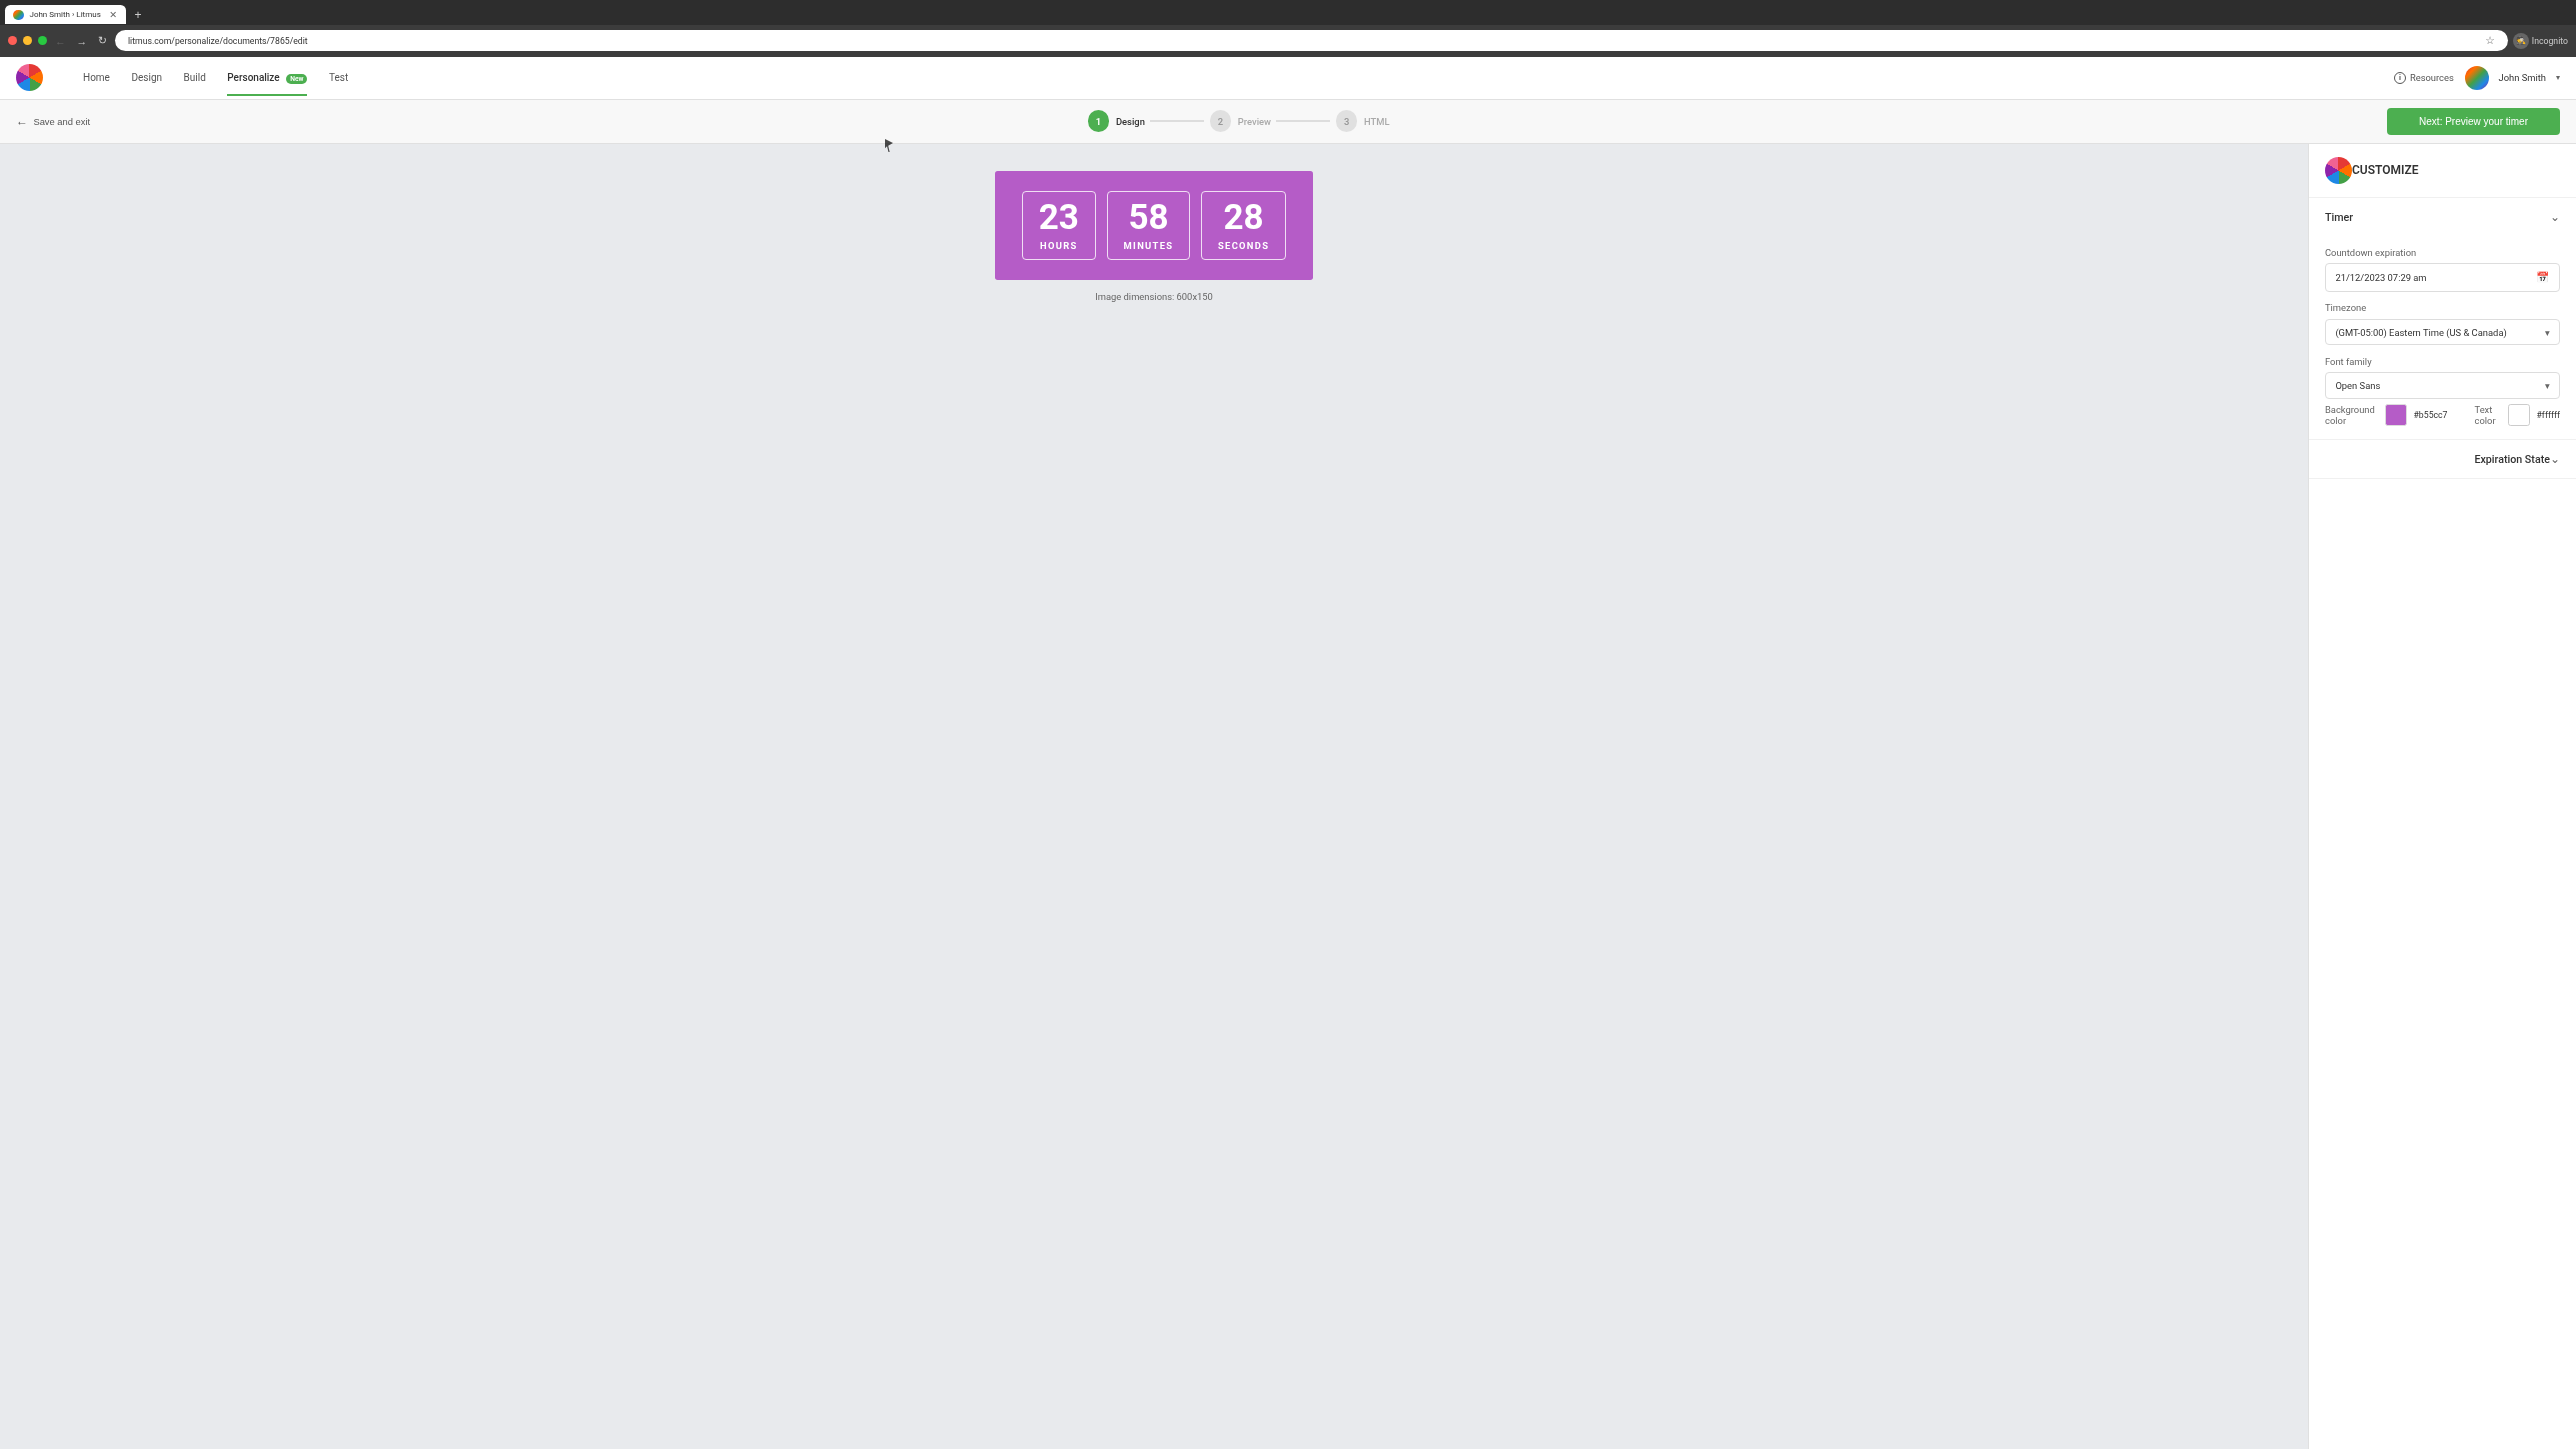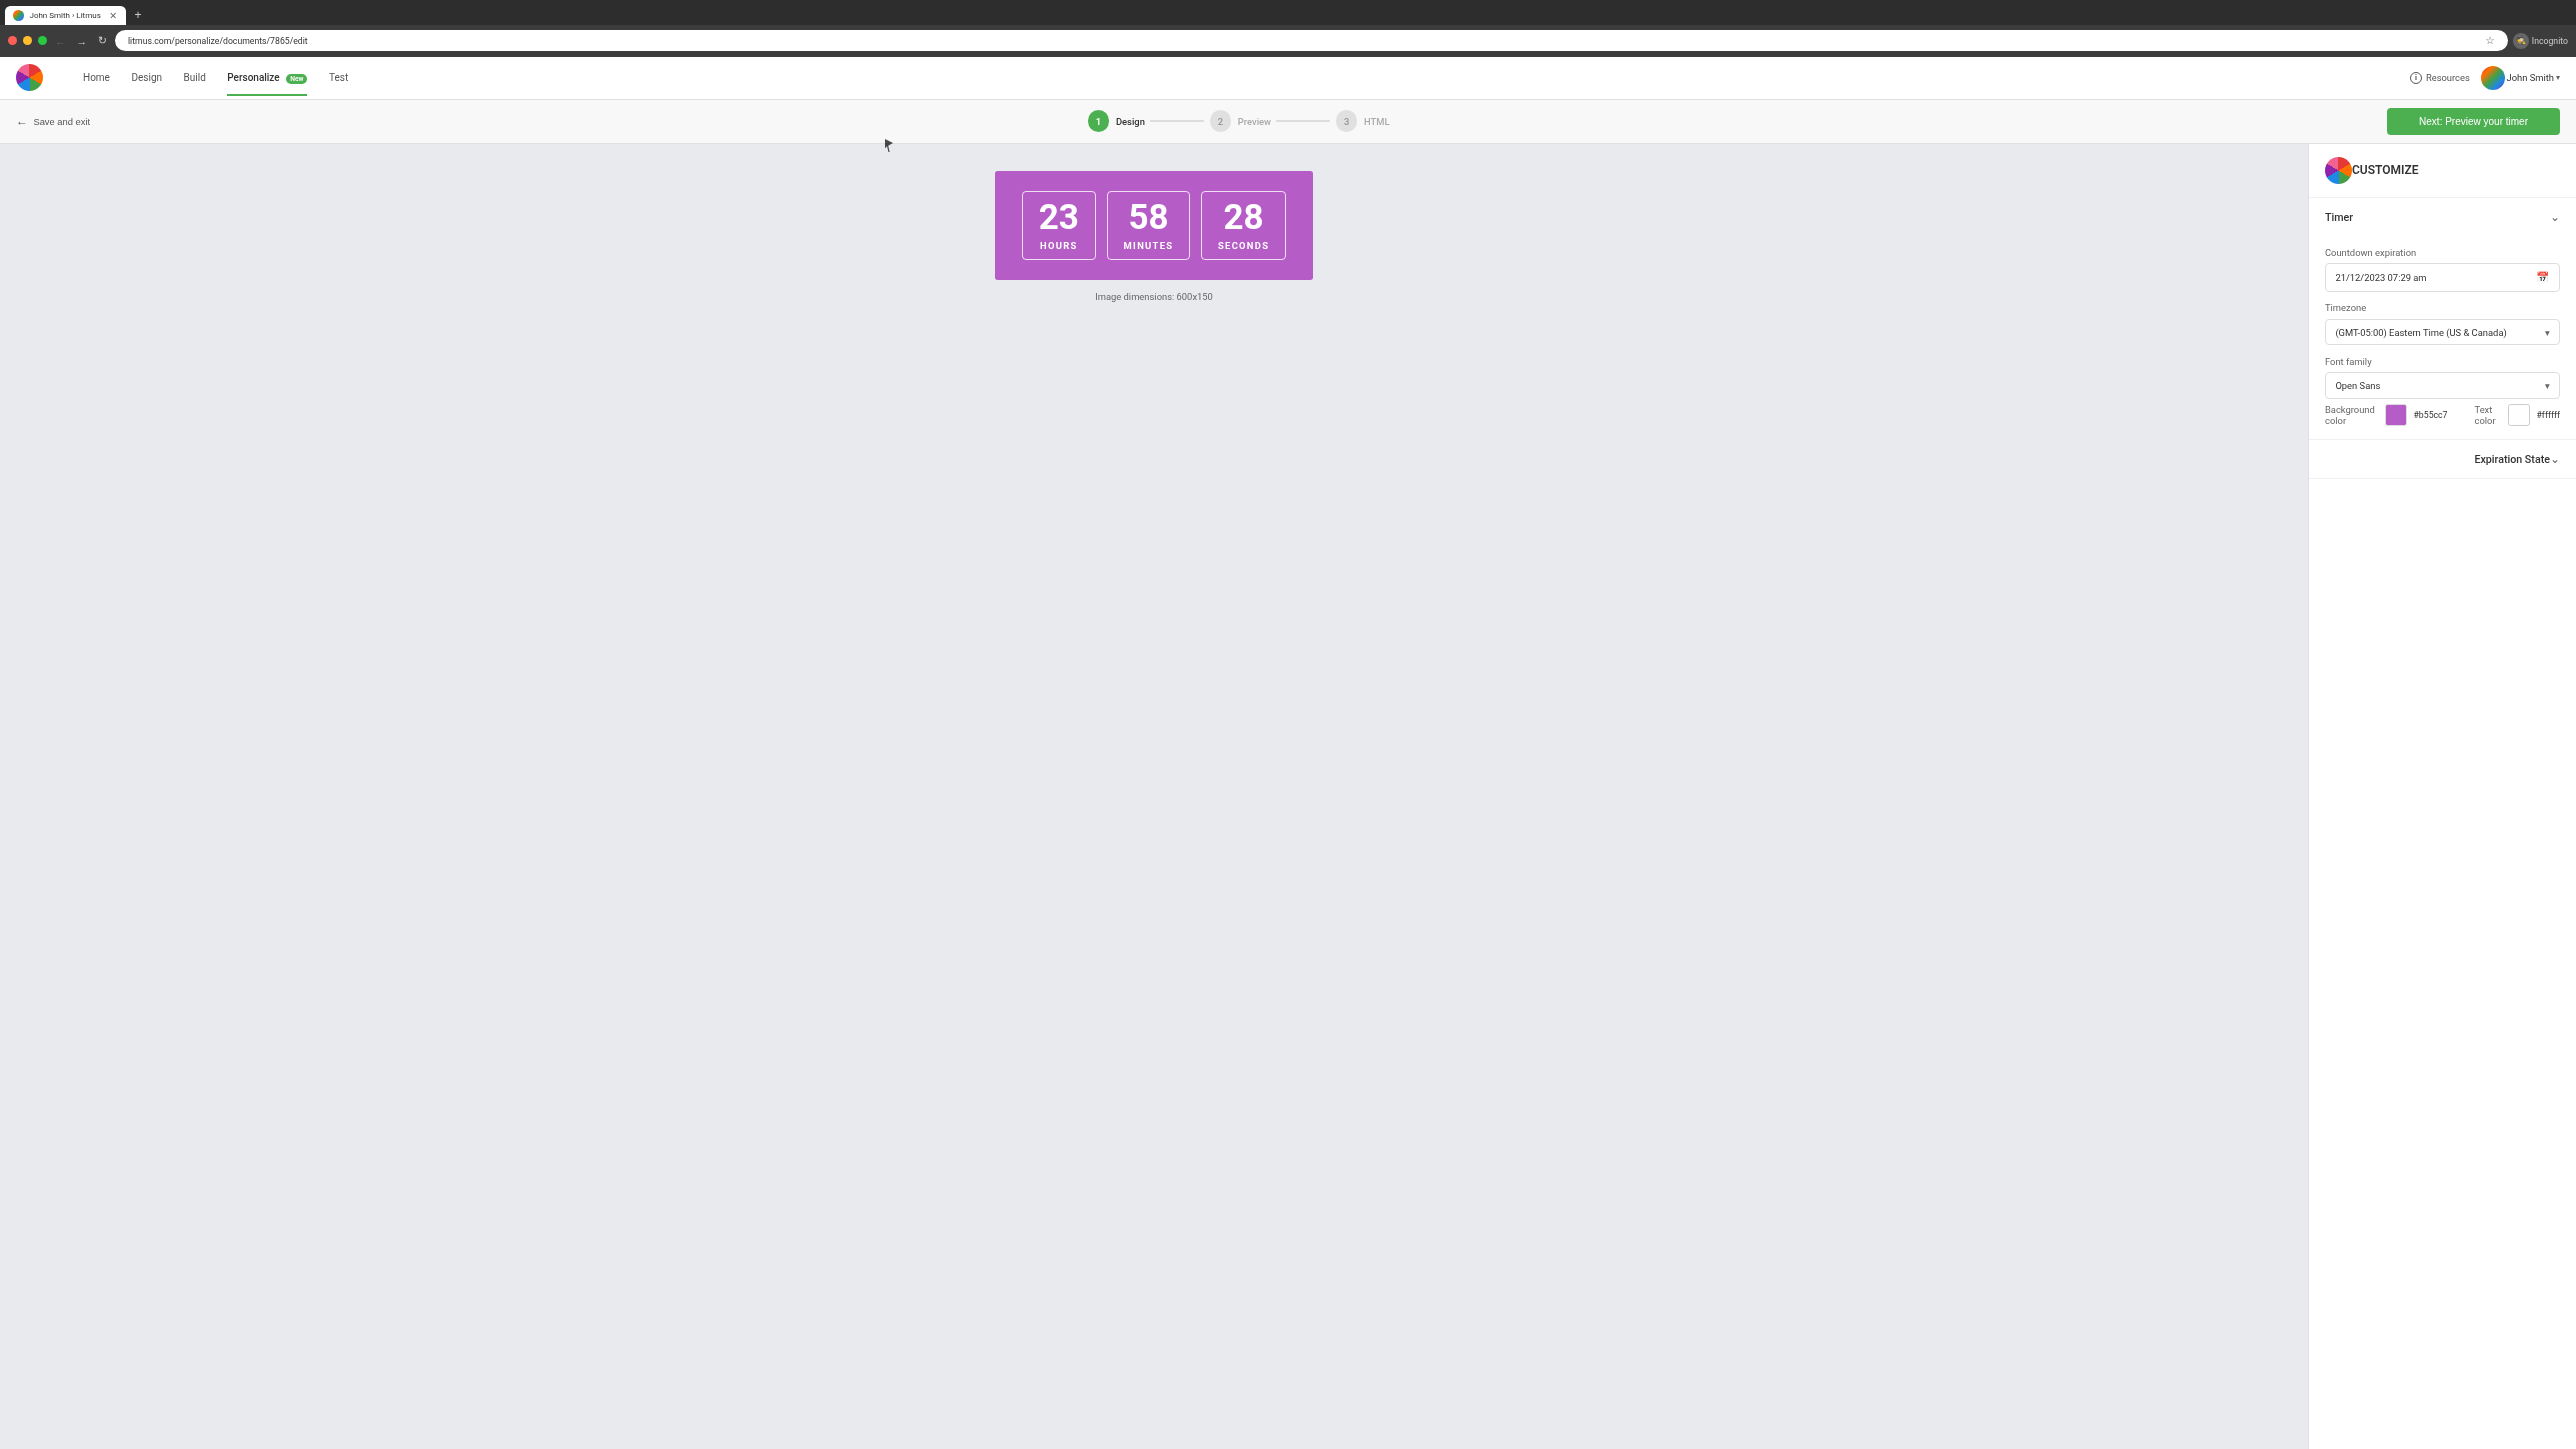--- a/index.html
+++ b/index.html
@@ -1,20 +1,20 @@
 <!DOCTYPE html>
 <html style="font-size:10.7px"><head>
   <meta charset="utf-8">
   <style>
     * { box-sizing: border-box; margin: 0; padding: 0; }
     body { font-family: -apple-system, BlinkMacSystemFont, 'Segoe UI', Roboto, sans-serif; background: #f1f3f4; overflow: hidden; }
 
     
     .browser-chrome { background: #2d2d2d; width: 100%; }
-    .browser-tab-bar { display: flex; align-items: flex-end; padding: 5.4px 5.4px 0; background: #2d2d2d; gap: 2.7px; }
+    .browser-tab-bar { display: flex; align-items: flex-start; padding: 5.4px 5.4px 0; background: #2d2d2d; gap: 2.7px; }
     .browser-tab { display: flex; align-items: center; background: #fff; border-radius: 5.4px 5.4px 0 0; padding: 4px 8px; gap: 5.4px; min-width: 121px; }
     .browser-tab-favicon { width: 10.7px; height: 10.7px; border-radius: 50%; background: linear-gradient(135deg, #e53935, #ff6f00, #43a047, #1e88e5, #8e24aa); }
     .browser-tab-title { font-size: 8px; color: #333; flex: 1; }
     .browser-tab-close { font-size: 9.4px; color: #666; cursor: pointer; padding: 0 1.3px; }
     .browser-tab-new { background: none; border: none; color: #ccc; font-size: 12px; cursor: pointer; padding: 2.7px 5.4px; }
     .browser-controls { display: flex; align-items: center; background: #3c3c3c; padding: 5.4px 8px; gap: 5.4px; }
     .browser-btn { width: 9.4px; height: 9.4px; border-radius: 50%; border: none; cursor: pointer; }
     .browser-btn.close { background: #ff5f57; }
     .browser-btn.minimize { background: #ffbd2e; }
     .browser-btn.maximize { background: #28c941; }
@@ -30,21 +30,21 @@
     .app-header { background: #fff; border-bottom: 0.7px solid #e0e0e0; display: flex; align-items: center; padding: 0 16px; height: 43px; }
     .app-logo { width: 27px; height: 27px; border-radius: 50%; background: conic-gradient(#e53935 0deg 60deg, #ff6f00 60deg 120deg, #43a047 120deg 180deg, #1e88e5 180deg 240deg, #8e24aa 240deg 300deg, #f06292 300deg 360deg); margin-right: 16px; }
     .app-nav { display: flex; align-items: center; gap: 21.5px; flex: 1; margin-left: 24px; }
     .nav-item { font-size: 10px; color: #555; cursor: pointer; padding: 13.4px 0; position: relative; text-decoration: none; }
     .nav-item.active { color: #333; font-weight: 500; }
     .nav-item.active::after { content: ''; position: absolute; bottom: 0; left: 0; right: 0; height: 2px; background: #4caf50; }
     .nav-item-badge { background: #4caf50; color: white; font-size: 6.7px; padding: 1.3px 4px; border-radius: 6.7px; margin-left: 4px; font-weight: 600; }
     .app-header-right { display: flex; align-items: center; gap: 10.7px; }
     .resources-btn { display: flex; align-items: center; gap: 4px; color: #555; font-size: 9.4px; cursor: pointer; }
     .resources-icon { width: 12px; height: 12px; border-radius: 50%; border: 1.3px solid #555; display: flex; align-items: center; justify-content: center; font-size: 7.4px; font-weight: bold; color: #555; }
-    .user-menu { display: flex; align-items: center; gap: 2px; cursor: pointer; }
+    .user-menu { display: flex; align-items: center; gap: 10px; cursor: pointer; }
     .user-avatar { width: 24px; height: 24px; border-radius: 50%; background: linear-gradient(135deg, #e53935, #ff6f00, #43a047, #1e88e5, #8e24aa); overflow: hidden; }
     .user-name { font-size: 9.4px; color: #333; }
     .user-chevron { color: #666; font-size: 8px; }
 
     
     .toolbar { background: #f8f8f8; border-bottom: 0.7px solid #e0e0e0; display: flex; align-items: center; padding: 8px 16px; }
     .save-exit-btn { display: flex; align-items: center; gap: 5.4px; color: #555; font-size: 9.4px; cursor: pointer; background: none; border: none; }
     .save-exit-arrow { font-size: 12px; color: #555; }
     .step-progress { display: flex; align-items: center; flex: 1; justify-content: center; gap: 0; }
     .step { display: flex; align-items: center; gap: 6.7px; }

